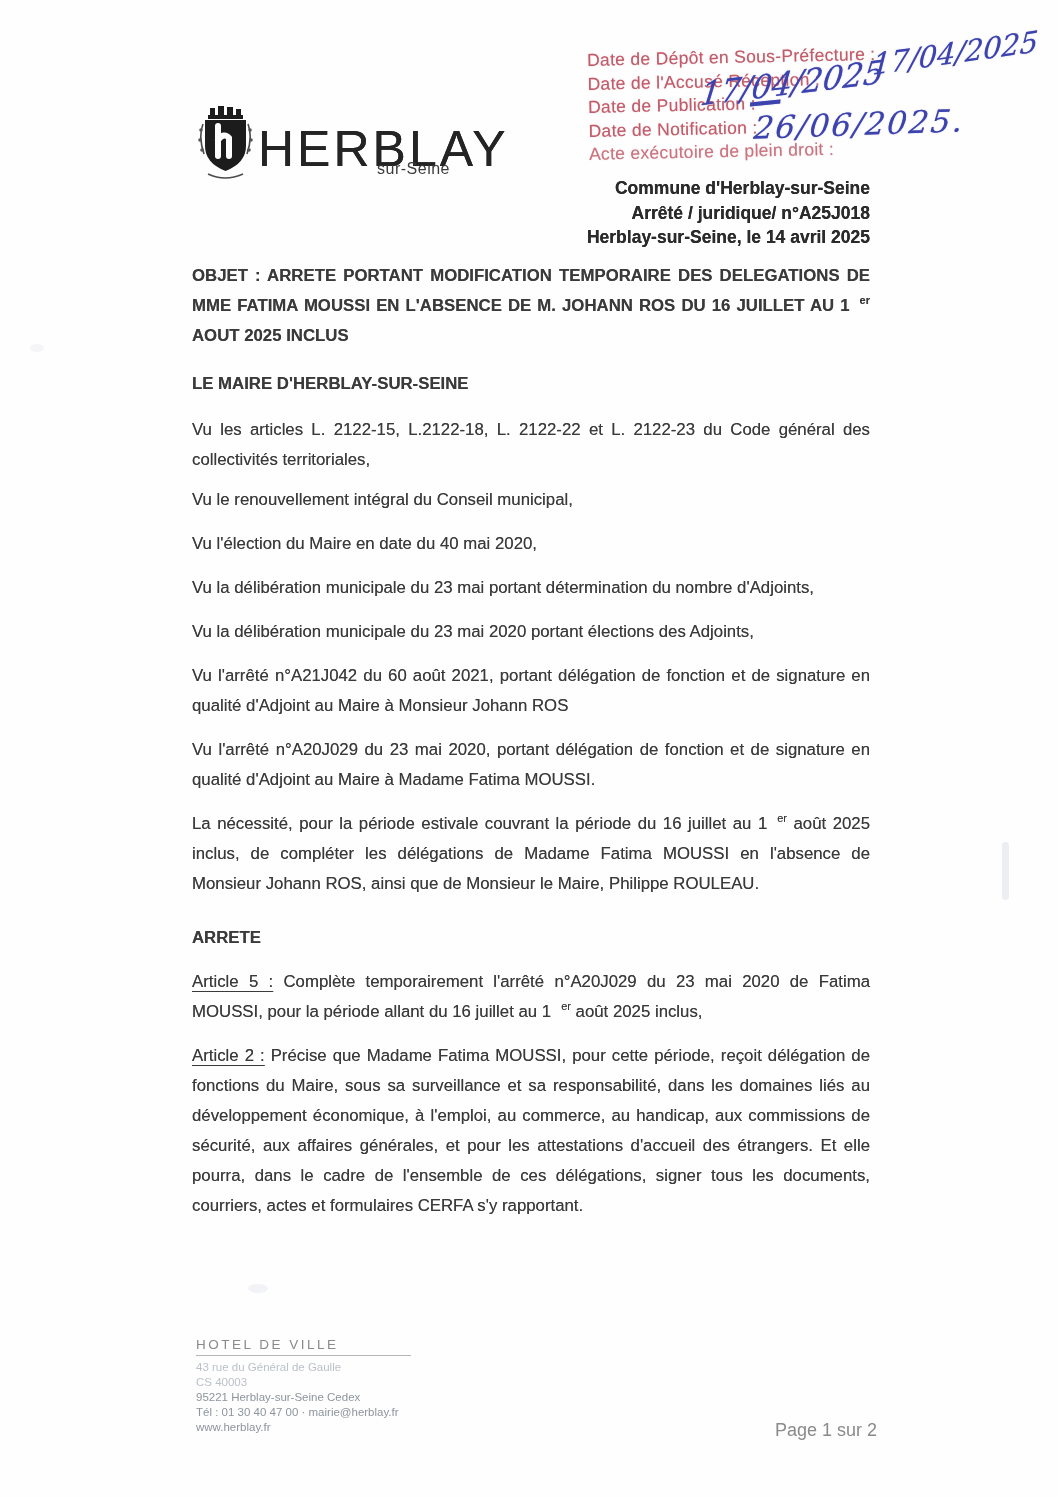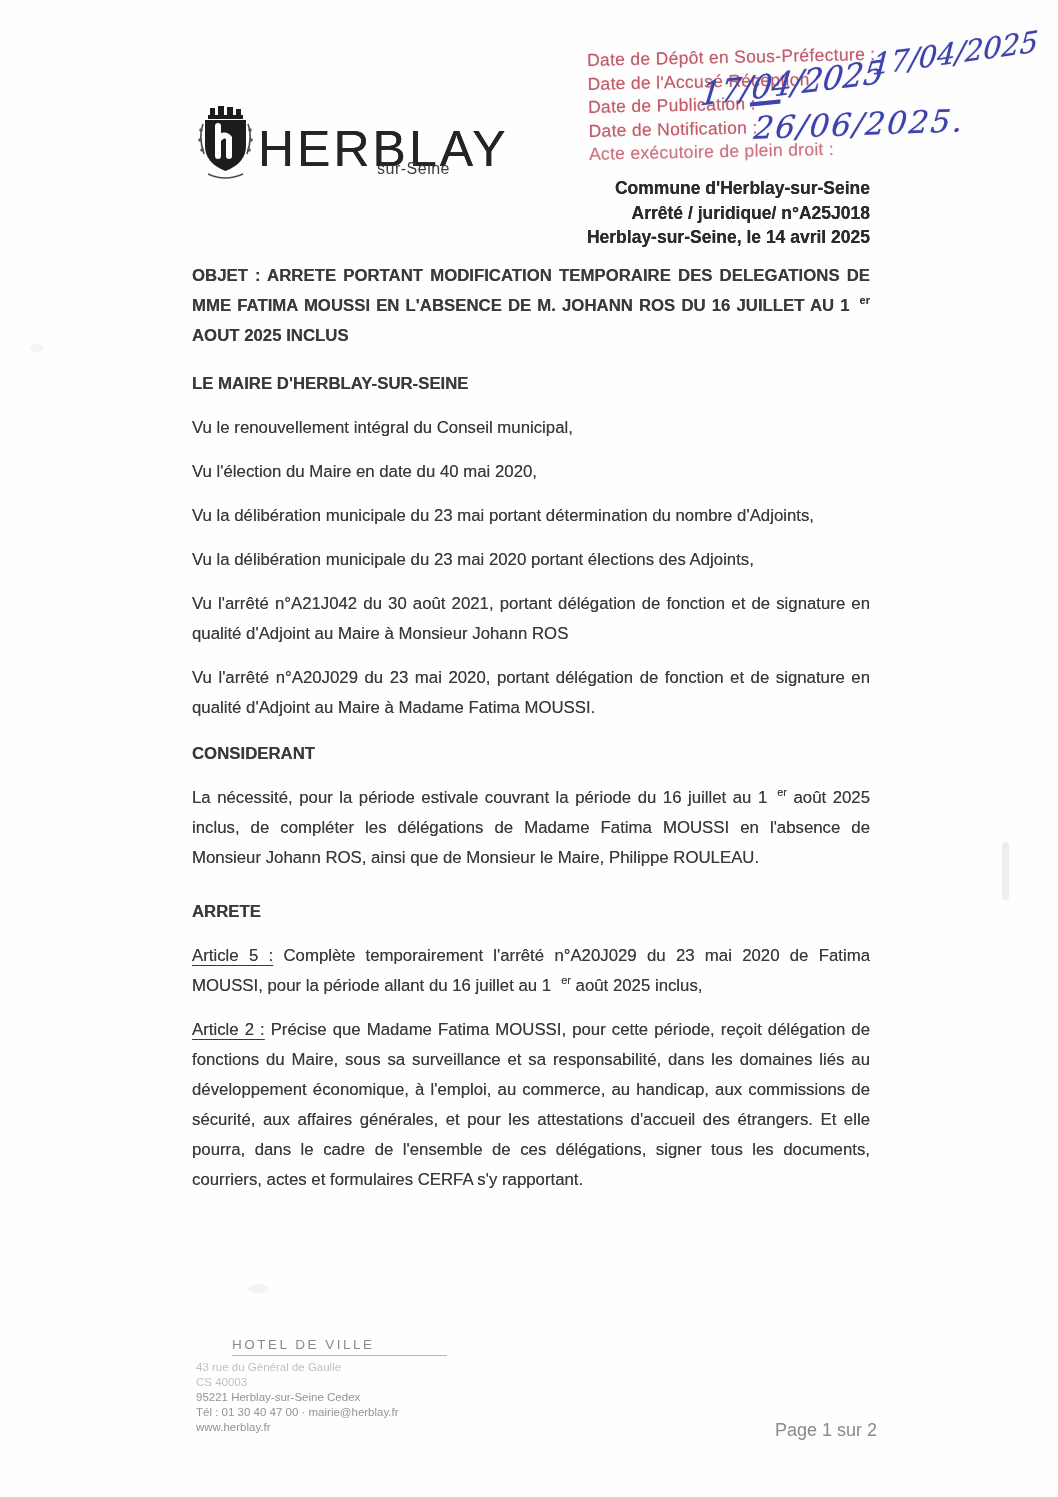--- a/index.html
+++ b/index.html
@@ -72,21 +72,20 @@
   sup{font-size:11px;line-height:0;padding-left:10px;}
 
   
   .footer{position:absolute;left:196px;top:1337px;font-size:11.5px;line-height:15px;}
   .footer-title{
     display:inline-block;
     font-size:13.5px;letter-spacing:2.5px;color:#8a8a8a;
     padding-bottom:3px;margin-bottom:4px;
     border-bottom:1px solid #b5b5b5;
     min-width:215px;
-    margin-left:36px;
   }
   .footer .faint{color:#bcc1c9;}
   .footer .mid{color:#8e949c;}
 
   .page-number{
     position:absolute;left:775px;top:1420px;
     font-size:18px;color:#8a8a8a;
   }
 
   
@@ -145,28 +144,28 @@
     <div>Arrêté / juridique/ n°A25J018</div>
     <div>Herblay-sur-Seine, le 14 avril 2025</div>
   </div>
 
   <div class="content">
 
     <p class="bold gap"><span>OBJET : ARRETE PORTANT MODIFICATION TEMPORAIRE DES DELEGATIONS DE MME FATIMA MOUSSI EN L'ABSENCE DE M. JOHANN ROS DU 16 JUILLET AU 1</span><sup>er</sup><span> AOUT 2025 INCLUS</span></p>
 
     <p class="bold nojust gap" style="margin-top:18px;">LE MAIRE D'HERBLAY-SUR-SEINE</p>
 
+    <p style="margin-top:16px;">Vu les articles L. 2122-15, L.2122-18, L. 2122-22 et L. 2122-23 du Code général des collectivités territoriales,</p>
     <p class="nojust gap">Vu le renouvellement intégral du Conseil municipal,</p>
     <p class="nojust gap">Vu l'élection du Maire en date du 40 mai 2020,</p>
     <p class="nojust gap">Vu la délibération municipale du 23 mai portant détermination du nombre d'Adjoints,</p>
     <p class="nojust gap">Vu la délibération municipale du 23 mai 2020 portant élections des Adjoints,</p>
-    <p class="gap">Vu l'arrêté n°A21J042 du 30 août 2021, portant délégation de fonction et de signature en qualité d'Adjoint au Maire à Monsieur Johann ROS</p>
+    <p class="gap">Vu l'arrêté n°A21J042 du 60 août 2021, portant délégation de fonction et de signature en qualité d'Adjoint au Maire à Monsieur Johann ROS</p>
     <p class="gap">Vu l'arrêté n°A20J029 du 23 mai 2020, portant délégation de fonction et de signature en qualité d'Adjoint au Maire à Madame Fatima MOUSSI.</p>
 
-    <p class="bold nojust" style="margin-top:16px;">CONSIDERANT</p>
 
     <p style="margin-top:14px;"><span>La nécessité, pour la période estivale couvrant la période du 16 juillet au 1</span><sup>er</sup><span> août 2025 inclus, de compléter les délégations de Madame Fatima MOUSSI en l'absence de Monsieur Johann ROS, ainsi que de Monsieur le Maire, Philippe ROULEAU.</span></p>
 
 
     <p class="bold nojust" style="margin-top:24px;">ARRETE</p>
 
     <p style="margin-top:14px;"><span class="art-label">Article 5 :</span><span> Complète temporairement l'arrêté n°A20J029 du 23 mai 2020 de Fatima MOUSSI, pour la période allant du 16 juillet au 1</span><sup>er</sup><span> août 2025 inclus,</span></p>
 
     <p style="margin-top:14px;"><span class="art-label">Article 2 :</span><span> Précise que Madame Fatima MOUSSI, pour cette période, reçoit délégation de fonctions du Maire, sous sa surveillance et sa responsabilité, dans les domaines liés au développement économique, à l'emploi, au commerce, au handicap, aux commissions de sécurité, aux affaires générales, et pour les attestations d'accueil des étrangers. Et elle pourra, dans le cadre de l'ensemble de ces délégations, signer tous les documents, courriers, actes et formulaires CERFA s'y rapportant.</span></p>
 

